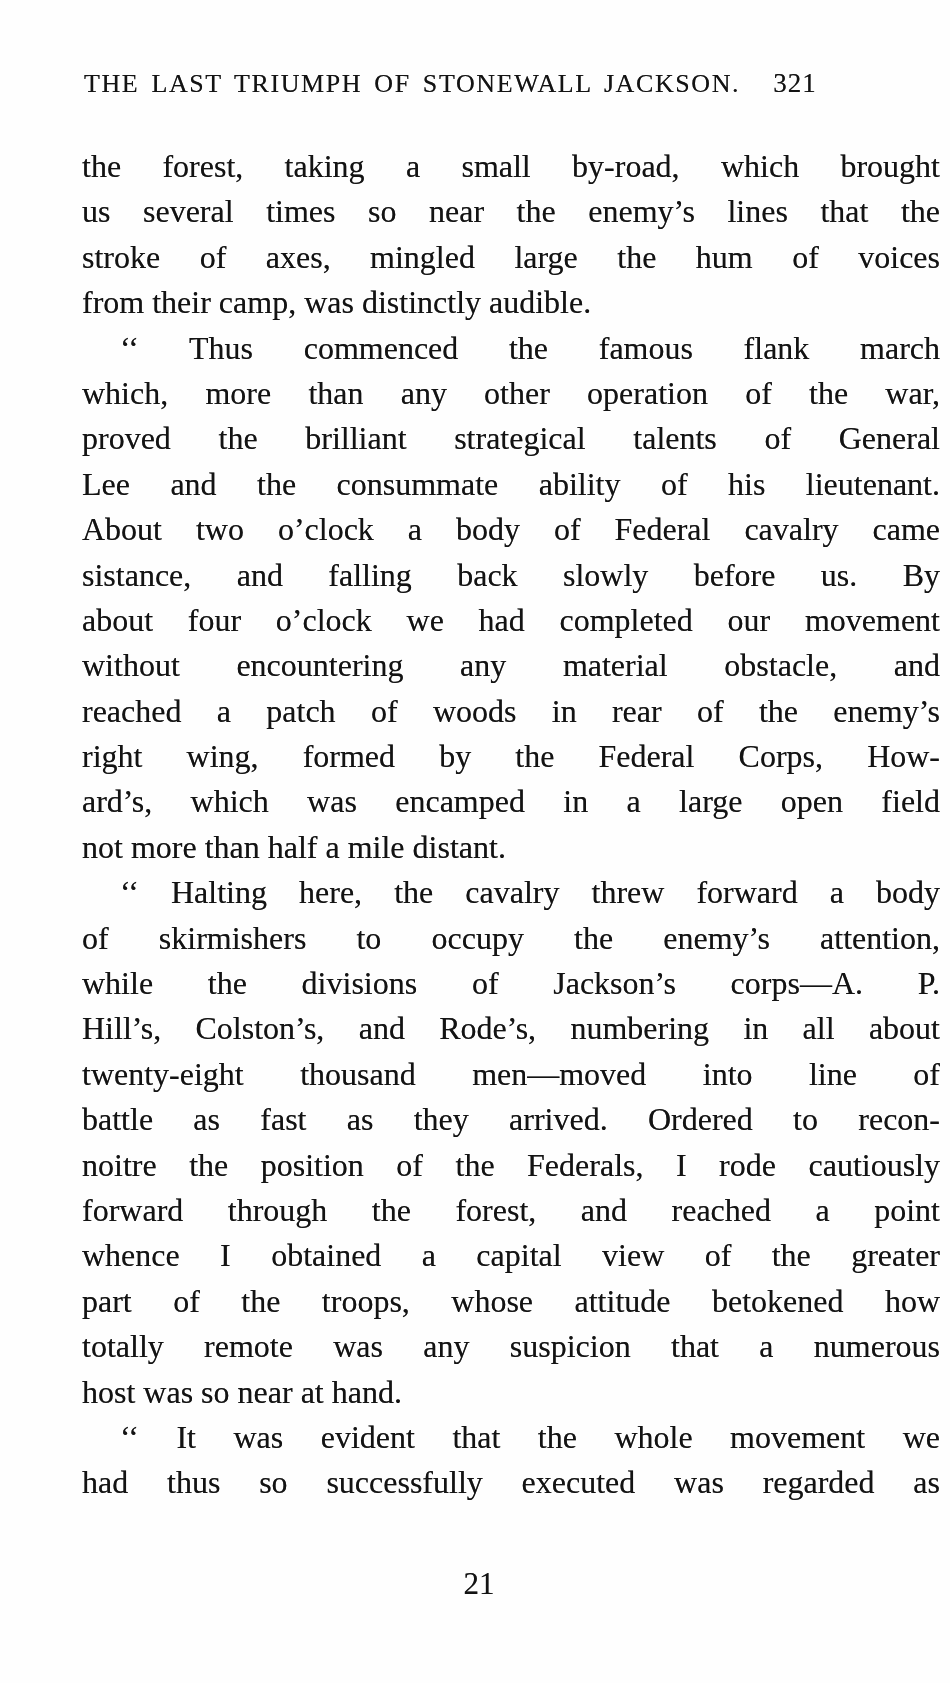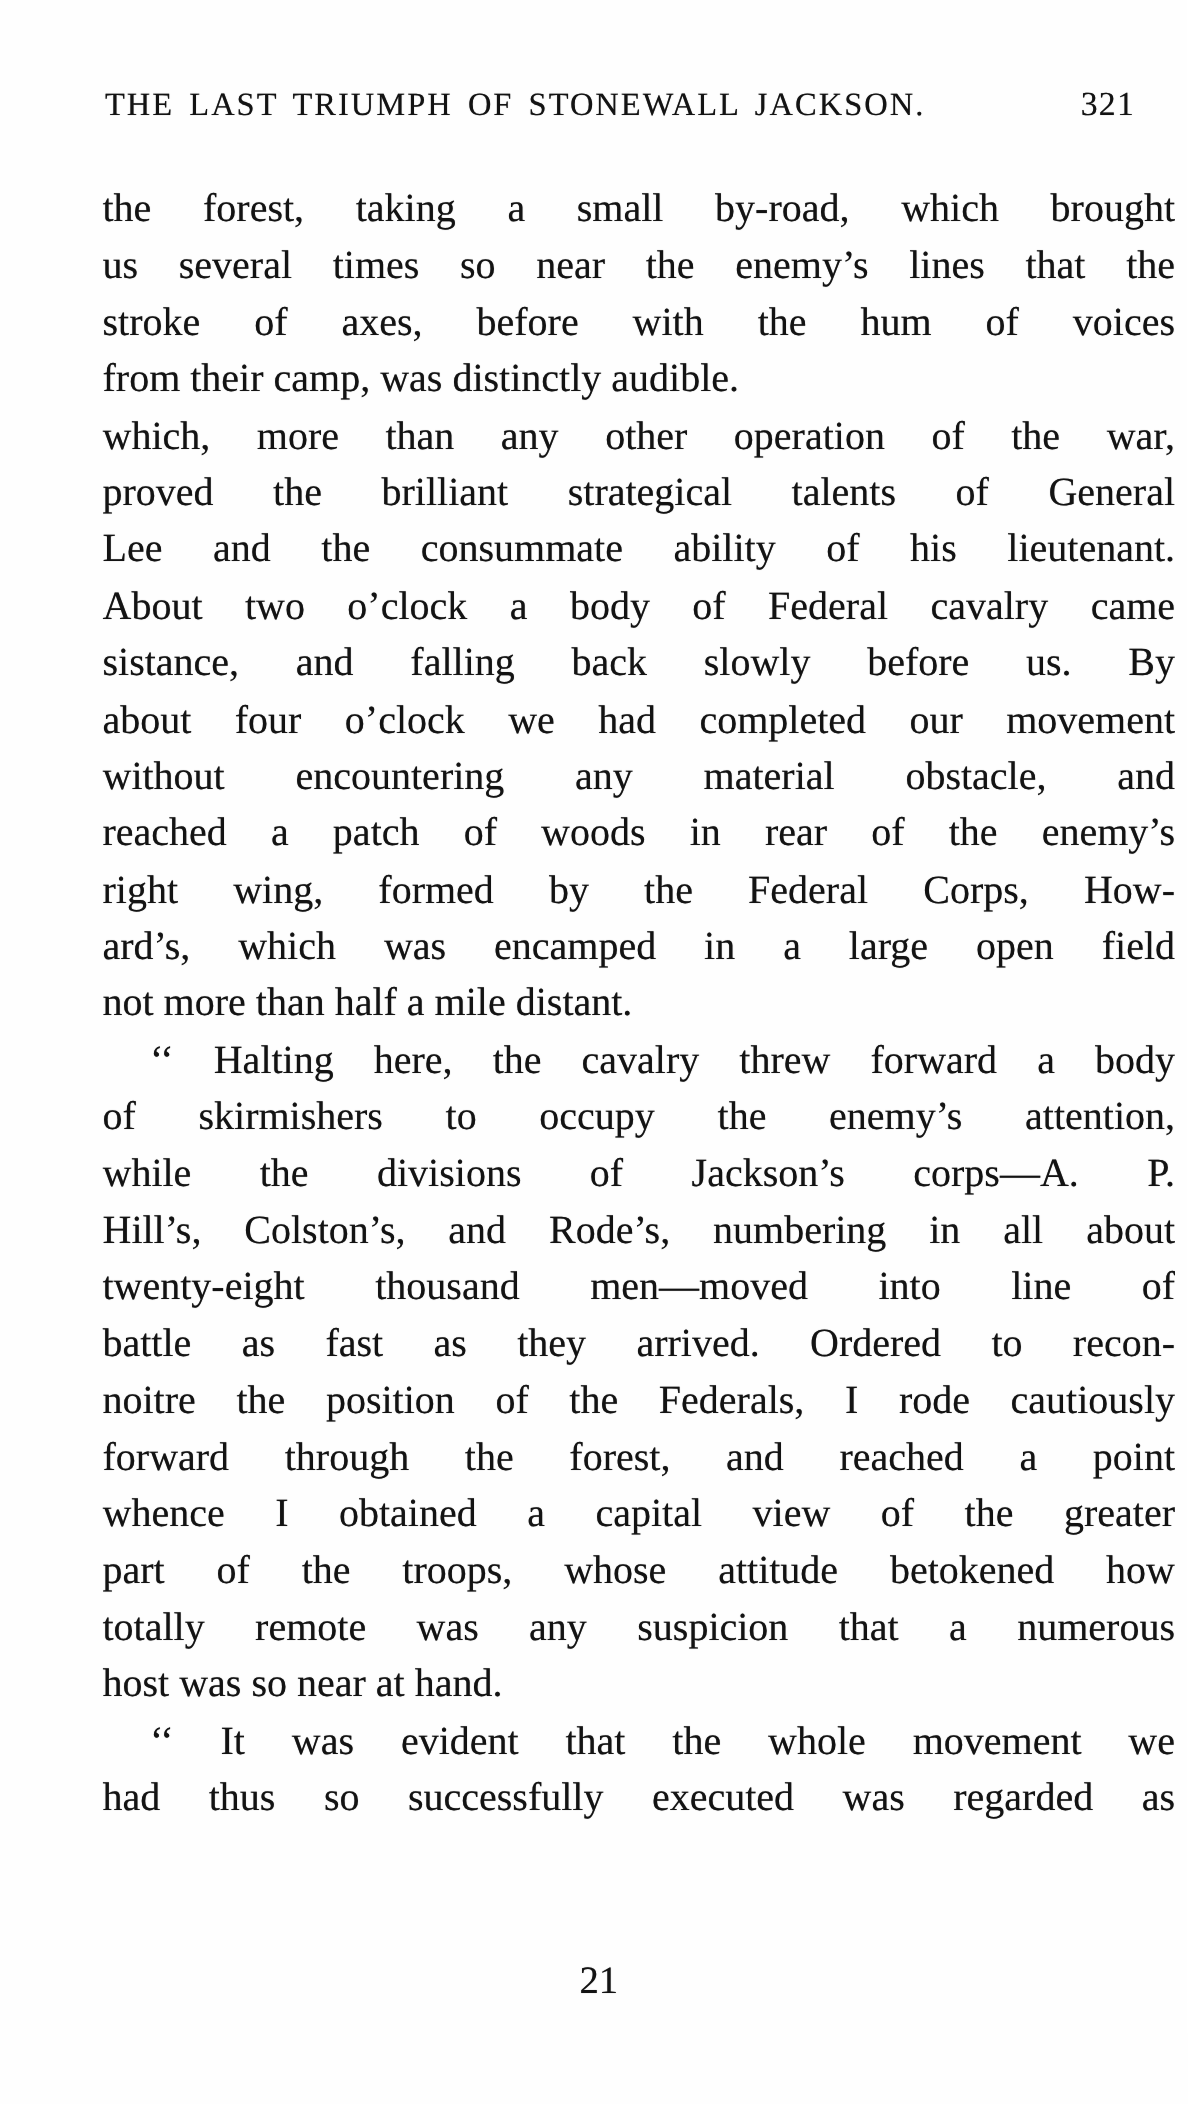--- a/index.html
+++ b/index.html
@@ -12,22 +12,23 @@
     color: #131313;
     overflow: hidden;
     text-shadow: 0 0 0.6px rgba(10,10,10,0.6);
   }
   .running-header {
     position: absolute;
     top: 68px;
     left: 50px;
     width: 858px;
     display: flex;
-    justify-content: space-between;
+    justify-content: flex-start;
     align-items: baseline;
+    gap: 33px;
   }
   .header-title {
     padding-left: 34px;
     font-size: 26px;
     letter-spacing: 1.6px;
     word-spacing: 4px;
     white-space: nowrap;
   }
   .page-number {
     font-size: 27px;
@@ -71,24 +72,25 @@
 <div class="page">
   <div class="running-header">
     <span class="header-title">THE LAST TRIUMPH OF STONEWALL JACKSON.</span>
     <span class="page-number">321</span>
   </div>
 
   <div class="text-block" id="text-block">
       <div>
         <div class="line fill">the forest, taking a small by-road, which brought</div>
         <div class="line fill">us several times so near the enemy’s lines that the</div>
-        <div class="line fill">stroke of axes, before with the hum of voices</div>
+        <div class="line fill">stroke of axes, mingled large the hum of voices</div>
         <div class="line">from their camp, was distinctly audible.</div>
       </div>
       <div>
+        <div class="line fill indent">‘‘ Thus commenced the famous flank march</div>
         <div class="line fill">which, more than any other operation of the war,</div>
         <div class="line fill">proved the brilliant strategical talents of General</div>
         <div class="line fill">Lee and the consummate ability of his lieutenant.</div>
         <div class="line fill">About two o’clock a body of Federal cavalry came</div>
         <div class="line fill">sistance, and falling back slowly before us.  By</div>
         <div class="line fill">about four o’clock we had completed our movement</div>
         <div class="line fill">without encountering any material obstacle, and</div>
         <div class="line fill">reached a patch of woods in rear of the enemy’s</div>
         <div class="line fill">right wing, formed by the Federal Corps, How-</div>
         <div class="line fill">ard’s, which was encamped in a large open field</div>

